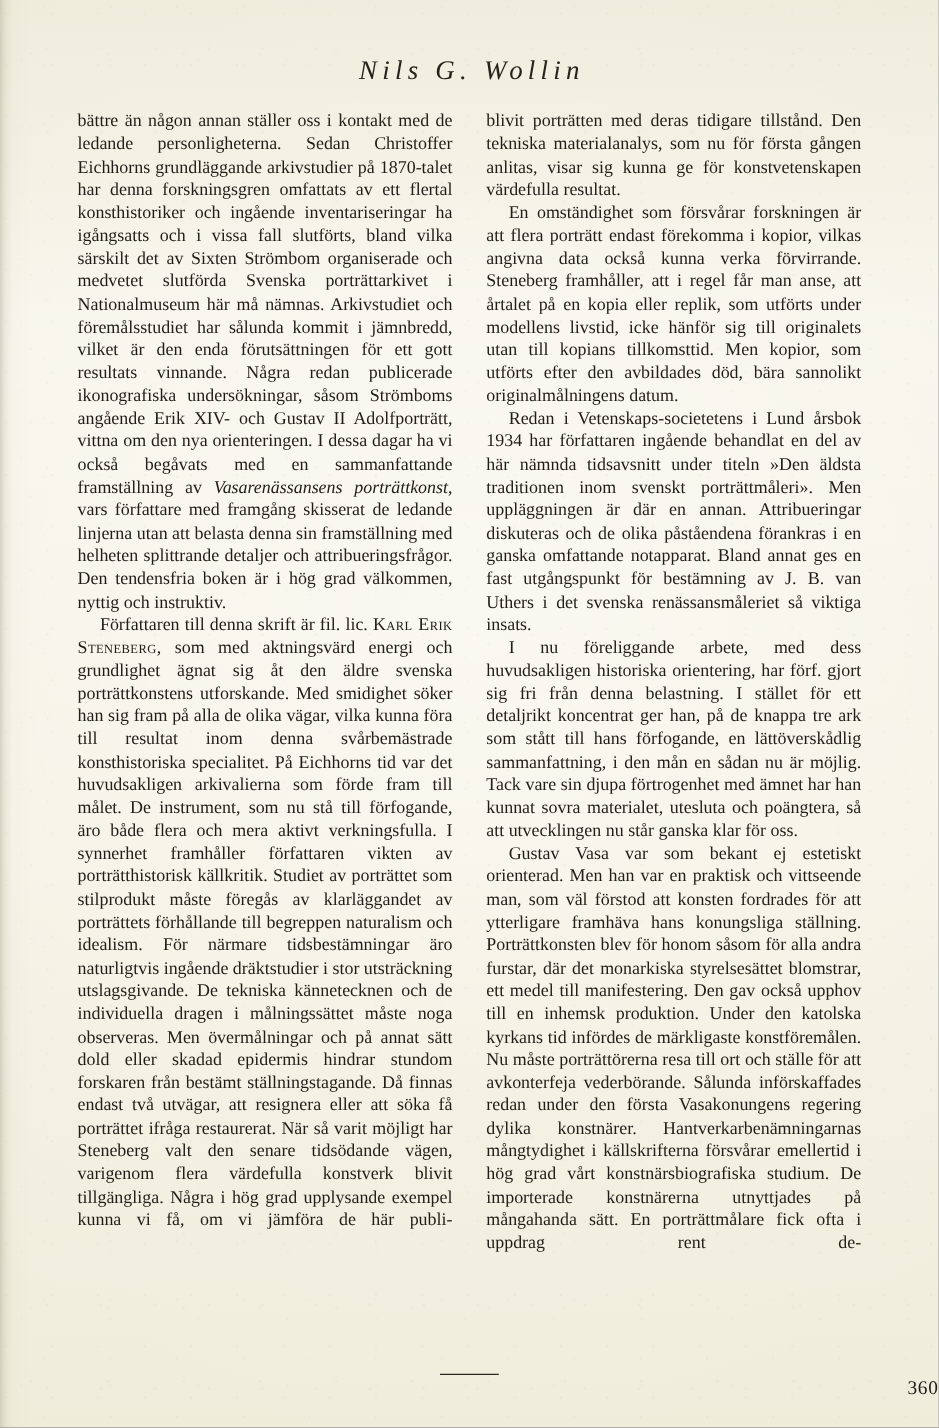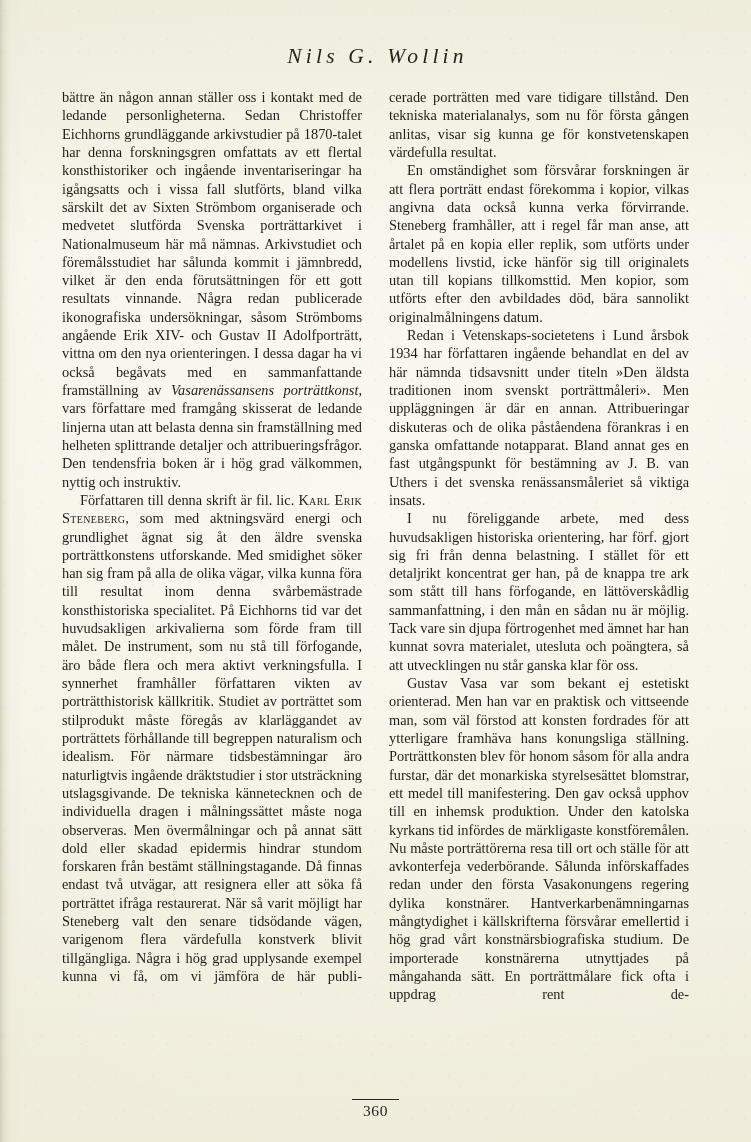--- a/index.html
+++ b/index.html
@@ -110,21 +110,21 @@
     font-variant: small-caps;
     letter-spacing: .35px;
   }
 
   
   #folio {
     position: absolute;
     bottom: 22px;
     left: 0;
     width: 751px;
-    text-align: center;
+    text-align: right;
   }
   #folio .rule {
     width: 47px;
     height: 1.4px;
     background: #2a2822;
     margin: 0 auto 2px auto;
   }
   #folio .num {
     font-size: 15.5px;
     letter-spacing: .6px;
@@ -141,21 +141,21 @@
   <div id="running-head">
     <span class="rh-text">Nils G. Wollin</span>
   </div>
 
   <div id="columns">
     <div class="column" id="col-left" style="color: rgb(31, 29, 23);">
         <p class="ragged-last"><span>bättre än någon annan ställer oss i kontakt med de ledande personligheterna. Sedan Christoffer Eichhorns grundläggande arkivstudier på 1870-talet har denna forskningsgren omfattats av ett flertal konsthistoriker och ingående inventariseringar ha igångsatts och i vissa fall slutförts, bland vilka särskilt det av Sixten Strömbom organiserade och medvetet slutförda Svenska porträttarkivet i Nationalmuseum här må nämnas. Arkivstudiet och föremålsstudiet har sålunda kommit i jämnbredd, vilket är den enda förutsättningen för ett gott resultats vinnande. Några redan publicerade ikonografiska undersökningar, såsom Strömboms angående Erik XIV- och Gustav II Adolfporträtt, vittna om den nya orienteringen. I dessa dagar ha vi också begåvats med en sammanfattande framställning av </span><em class="title">Vasarenässansens porträttkonst</em><span>, vars författare med framgång skisserat de ledande linjerna utan att belasta denna sin framställning med helheten splittrande detaljer och attribueringsfrågor. Den tendensfria boken är i hög grad välkommen, nyttig och instruktiv.</span></p>
         <p class="indent"><span>Författaren till denna skrift är fil. lic. </span><span class="smallcaps">Karl Erik Steneberg</span><span>, som med aktningsvärd energi och grundlighet ägnat sig åt den äldre svenska porträttkonstens utforskande. Med smidighet söker han sig fram på alla de olika vägar, vilka kunna föra till resultat inom denna svårbemästrade konsthistoriska specialitet. På Eichhorns tid var det huvudsakligen arkivalierna som förde fram till målet. De instrument, som nu stå till förfogande, äro både flera och mera aktivt verkningsfulla. I synnerhet framhåller författaren vikten av porträtthistorisk källkritik. Studiet av porträttet som stilprodukt måste föregås av klarläggandet av porträttets förhållande till begreppen naturalism och idealism. För närmare tidsbestämningar äro naturligtvis ingående dräktstudier i stor utsträckning utslagsgivande. De tekniska kännetecknen och de individuella dragen i målningssättet måste noga observeras. Men övermålningar och på annat sätt dold eller skadad epidermis hindrar stundom forskaren från bestämt ställningstagande. Då finnas endast två utvägar, att resignera eller att söka få porträttet ifråga restaurerat. När så varit möjligt har Steneberg valt den senare tidsödande vägen, varigenom flera värdefulla konstverk blivit tillgängliga. Några i hög grad upplysande exempel kunna vi få, om vi jämföra de här publi-</span></p>
       </div>
     <div class="column" id="col-right" style="color: rgb(31, 29, 23);">
-        <p class="ragged-last"><span>cerade porträtten med vare tidigare tillstånd. Den tekniska materialanalys, som nu för första gången anlitas, visar sig kunna ge för konstvetenskapen värdefulla resultat.</span></p>
+        <p class="ragged-last"><span>blivit porträtten med deras tidigare tillstånd. Den tekniska materialanalys, som nu för första gången anlitas, visar sig kunna ge för konstvetenskapen värdefulla resultat.</span></p>
         <p class="indent ragged-last"><span>En omständighet som försvårar forskningen är att flera porträtt endast förekomma i kopior, vilkas angivna data också kunna verka förvirrande. Steneberg framhåller, att i regel får man anse, att årtalet på en kopia eller replik, som utförts under modellens livstid, icke hänför sig till originalets utan till kopians tillkomsttid. Men kopior, som utförts efter den avbildades död, bära sannolikt originalmålningens datum.</span></p>
         <p class="indent ragged-last"><span>Redan i Vetenskaps-societetens i Lund årsbok 1934 har författaren ingående behandlat en del av här nämnda tidsavsnitt under titeln »Den äldsta traditionen inom svenskt porträttmåleri». Men uppläggningen är där en annan. Attribueringar diskuteras och de olika påståendena förankras i en ganska omfattande notapparat. Bland annat ges en fast utgångspunkt för bestämning av J. B. van Uthers i det svenska renässansmåleriet så viktiga insats.</span></p>
         <p class="indent ragged-last"><span>I nu föreliggande arbete, med dess huvudsakligen historiska orientering, har förf. gjort sig fri från denna belastning. I stället för ett detaljrikt koncentrat ger han, på de knappa tre ark som stått till hans förfogande, en lättöverskådlig sammanfattning, i den mån en sådan nu är möjlig. Tack vare sin djupa förtrogenhet med ämnet har han kunnat sovra materialet, utesluta och poängtera, så att utvecklingen nu står ganska klar för oss.</span></p>
         <p class="indent"><span>Gustav Vasa var som bekant ej estetiskt orienterad. Men han var en praktisk och vittseende man, som väl förstod att konsten fordrades för att ytterligare framhäva hans konungsliga ställning. Porträttkonsten blev för honom såsom för alla andra furstar, där det monarkiska styrelsesättet blomstrar, ett medel till manifestering. Den gav också upphov till en inhemsk produktion. Under den katolska kyrkans tid infördes de märkligaste konstföremålen. Nu måste porträttörerna resa till ort och ställe för att avkonterfeja vederbörande. Sålunda införskaffades redan under den första Vasakonungens regering dylika konstnärer. Hantverkarbenämningarnas mångtydighet i källskrifterna försvårar emellertid i hög grad vårt konstnärsbiografiska studium. De importerade konstnärerna utnyttjades på mångahanda sätt. En porträttmålare fick ofta i uppdrag rent de-</span></p>
       </div>
   </div>
 
   <div id="folio">
     <div class="rule"></div>
     <span class="num">360</span>

